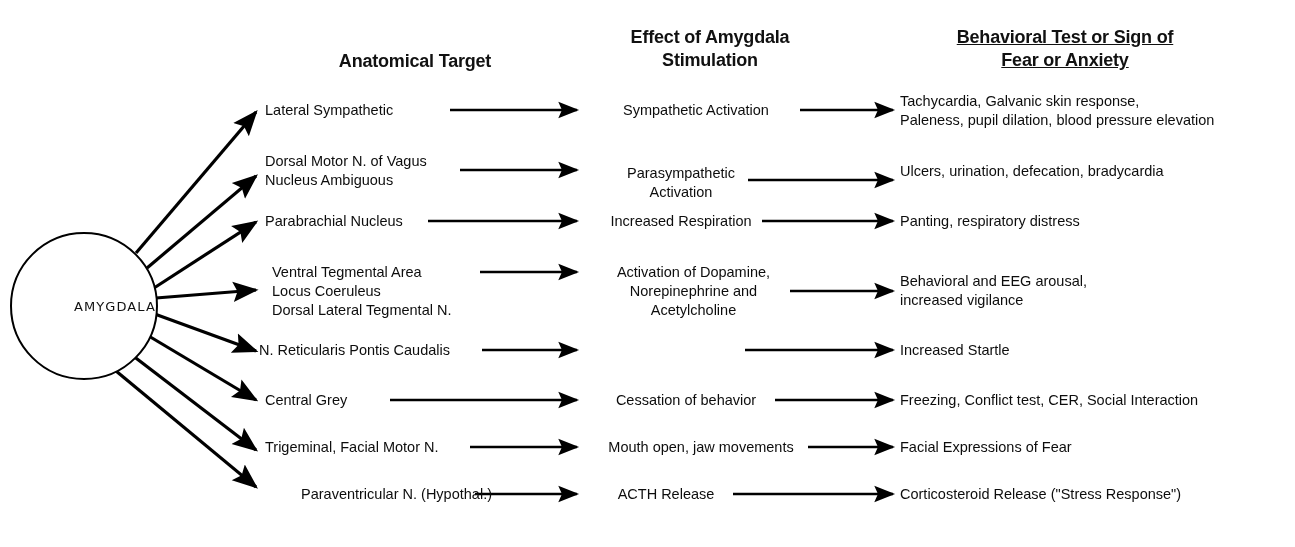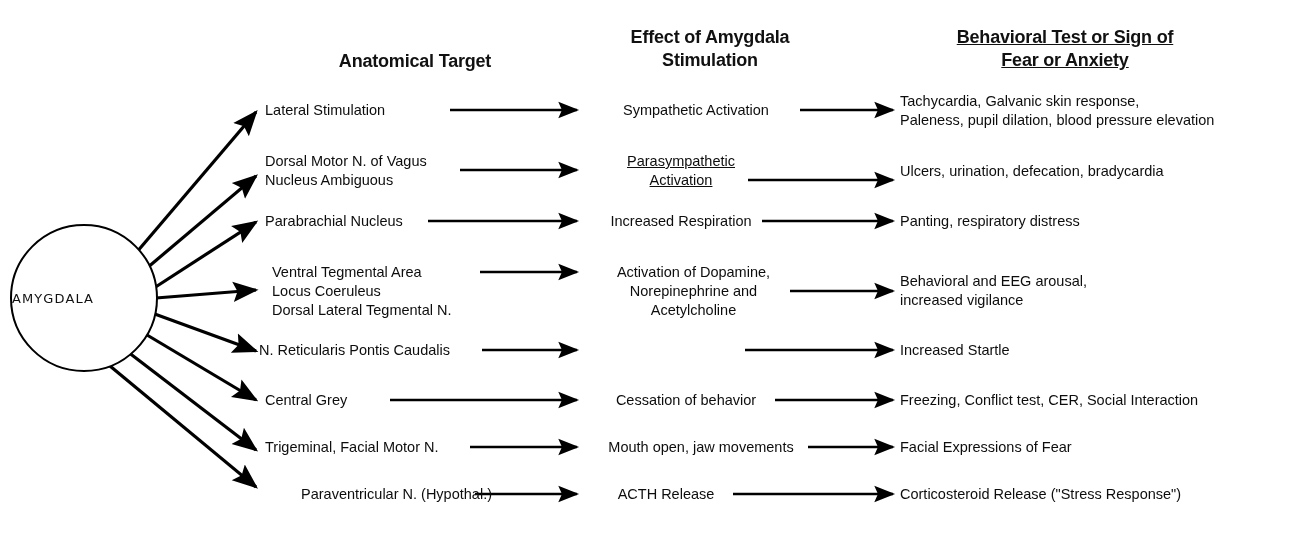--- a/index.html
+++ b/index.html
@@ -37,29 +37,29 @@
     left: 0; top: 0;
     width: 1295px;
     height: 547px;
     pointer-events: none;
   }
 
   
   #amygdala-node {
     position: absolute;
     left: 10px;
-    top: 224px;
+    top: 232px;
     width: 144px;
     height: 144px;
     border: 2.5px solid #000000;
     border-radius: 50%;
     background: #ffffff;
     display: flex;
     align-items: center;
-    justify-content: flex-start;
+    justify-content: flex-end;
   }
   #amygdala-label {
     font-size: 13px;
     letter-spacing: 1.1px;
     color: #111111;
     font-family: "DejaVu Sans", sans-serif;
   }
 
   
   .cell {
@@ -124,28 +124,28 @@
       <line x1="775" y1="400" x2="893" y2="400"></line>
       <line x1="808" y1="447" x2="893" y2="447"></line>
       <line x1="733" y1="494" x2="893" y2="494"></line>
     </g>
   </svg>
 
   <div id="amygdala-node">
     <span id="amygdala-label">AMYGDALA</span>
   </div>
 
-  <div class="cell cell-target" style="left:265px; top:101px; width:190px;">Lateral Stimulation</div>
+  <div class="cell cell-target" style="left:265px; top:101px; width:190px;">Lateral Sympathetic</div>
   <div class="cell cell-effect" style="left:586px; top:101px; width:220px;">Sympathetic Activation</div>
   <div class="cell cell-sign" style="left:900px; top:92px; width:400px;">Tachycardia, Galvanic skin response,
 Paleness, pupil dilation, blood pressure elevation</div>
 
   <div class="cell cell-target" style="left:265px; top:152px; width:210px;">Dorsal Motor N. of Vagus
 Nucleus Ambiguous</div>
-  <div class="cell cell-effect" style="left:586px; top:152px; width:190px;text-decoration:underline;">Parasympathetic
+  <div class="cell cell-effect" style="left:586px; top:164px; width:190px;">Parasympathetic
 Activation</div>
   <div class="cell cell-sign" style="left:900px; top:162px; width:400px;">Ulcers, urination, defecation, bradycardia</div>
 
   <div class="cell cell-target" style="left:265px; top:212px; width:190px;">Parabrachial Nucleus</div>
   <div class="cell cell-effect" style="left:586px; top:212px; width:190px;">Increased Respiration</div>
   <div class="cell cell-sign" style="left:900px; top:212px; width:400px;">Panting, respiratory distress</div>
 
   <div class="cell cell-target" style="left:272px; top:263px; width:220px;">Ventral Tegmental Area
 Locus Coeruleus
 Dorsal Lateral Tegmental N.</div>

